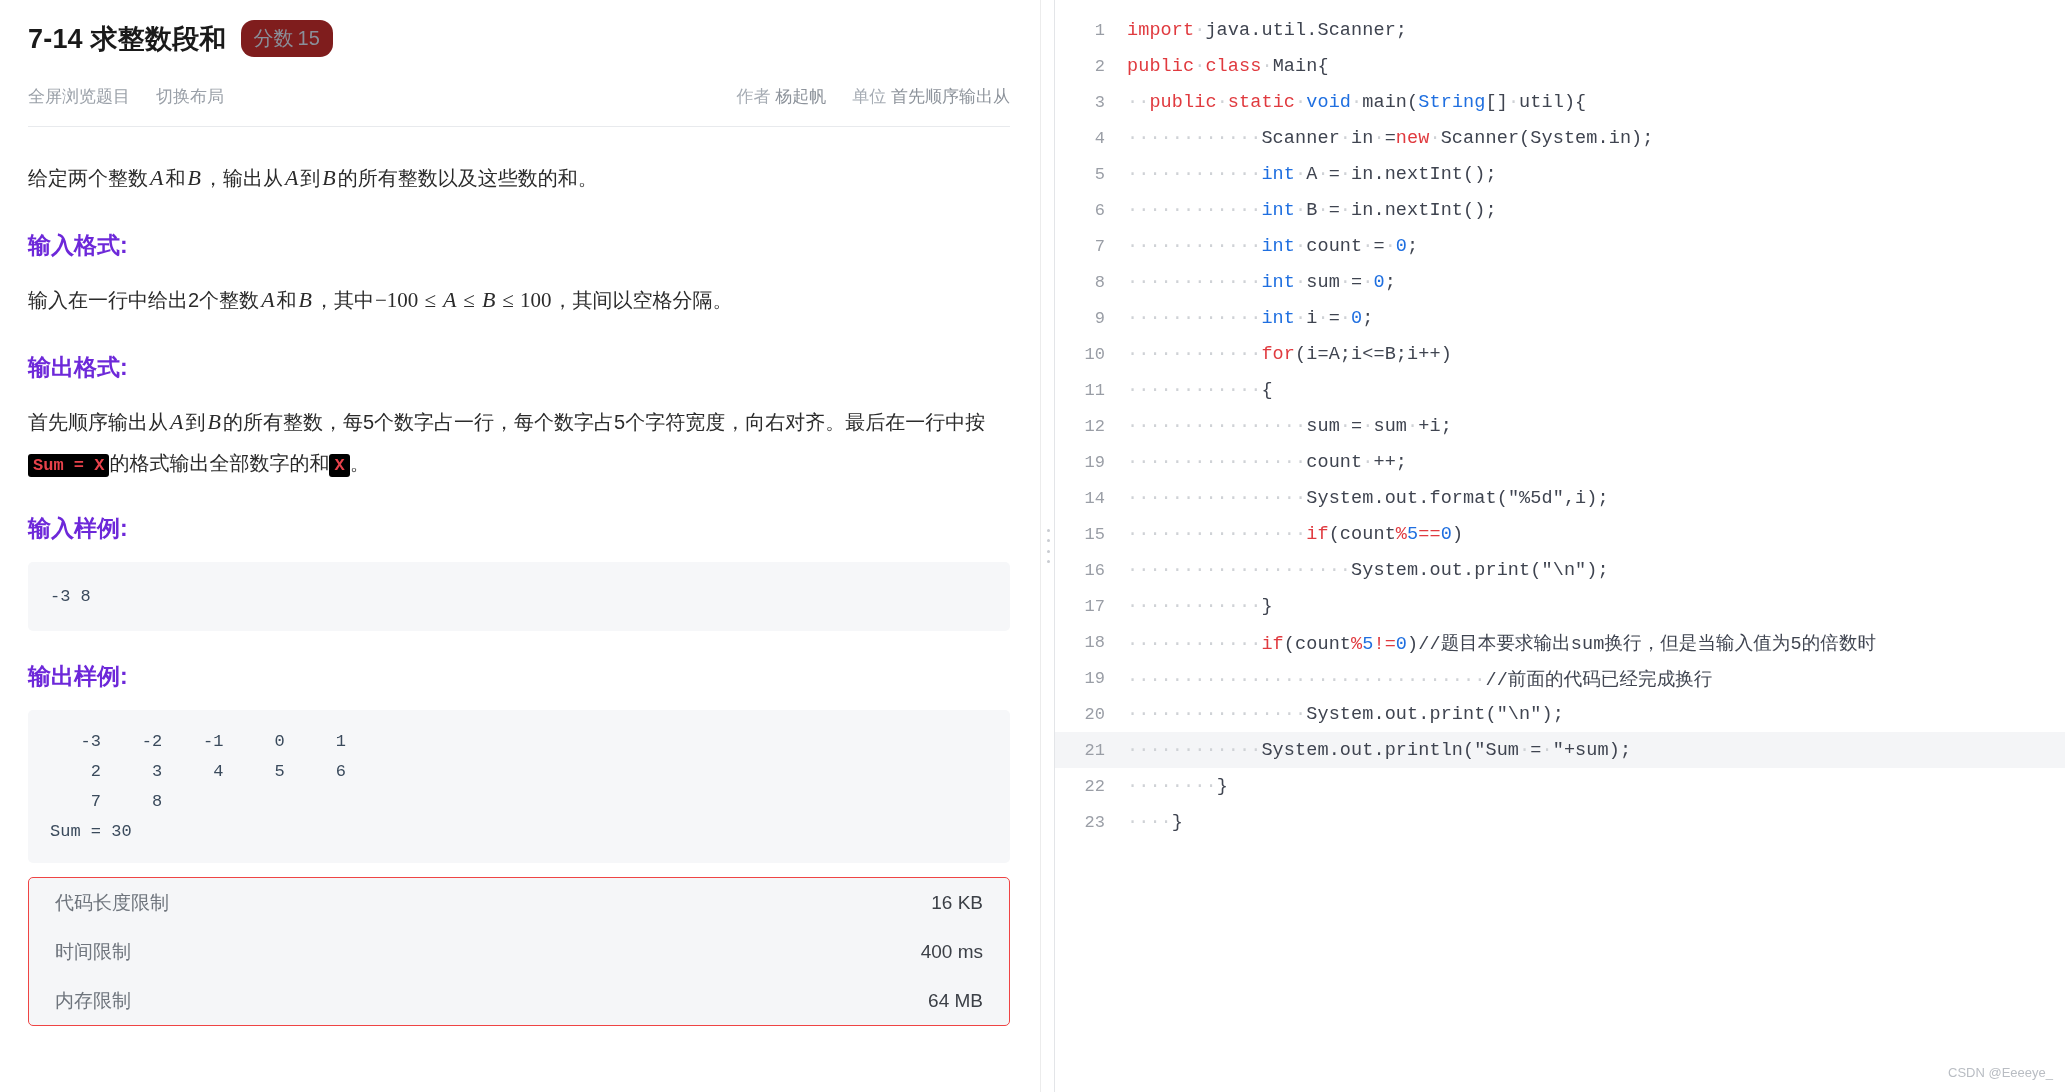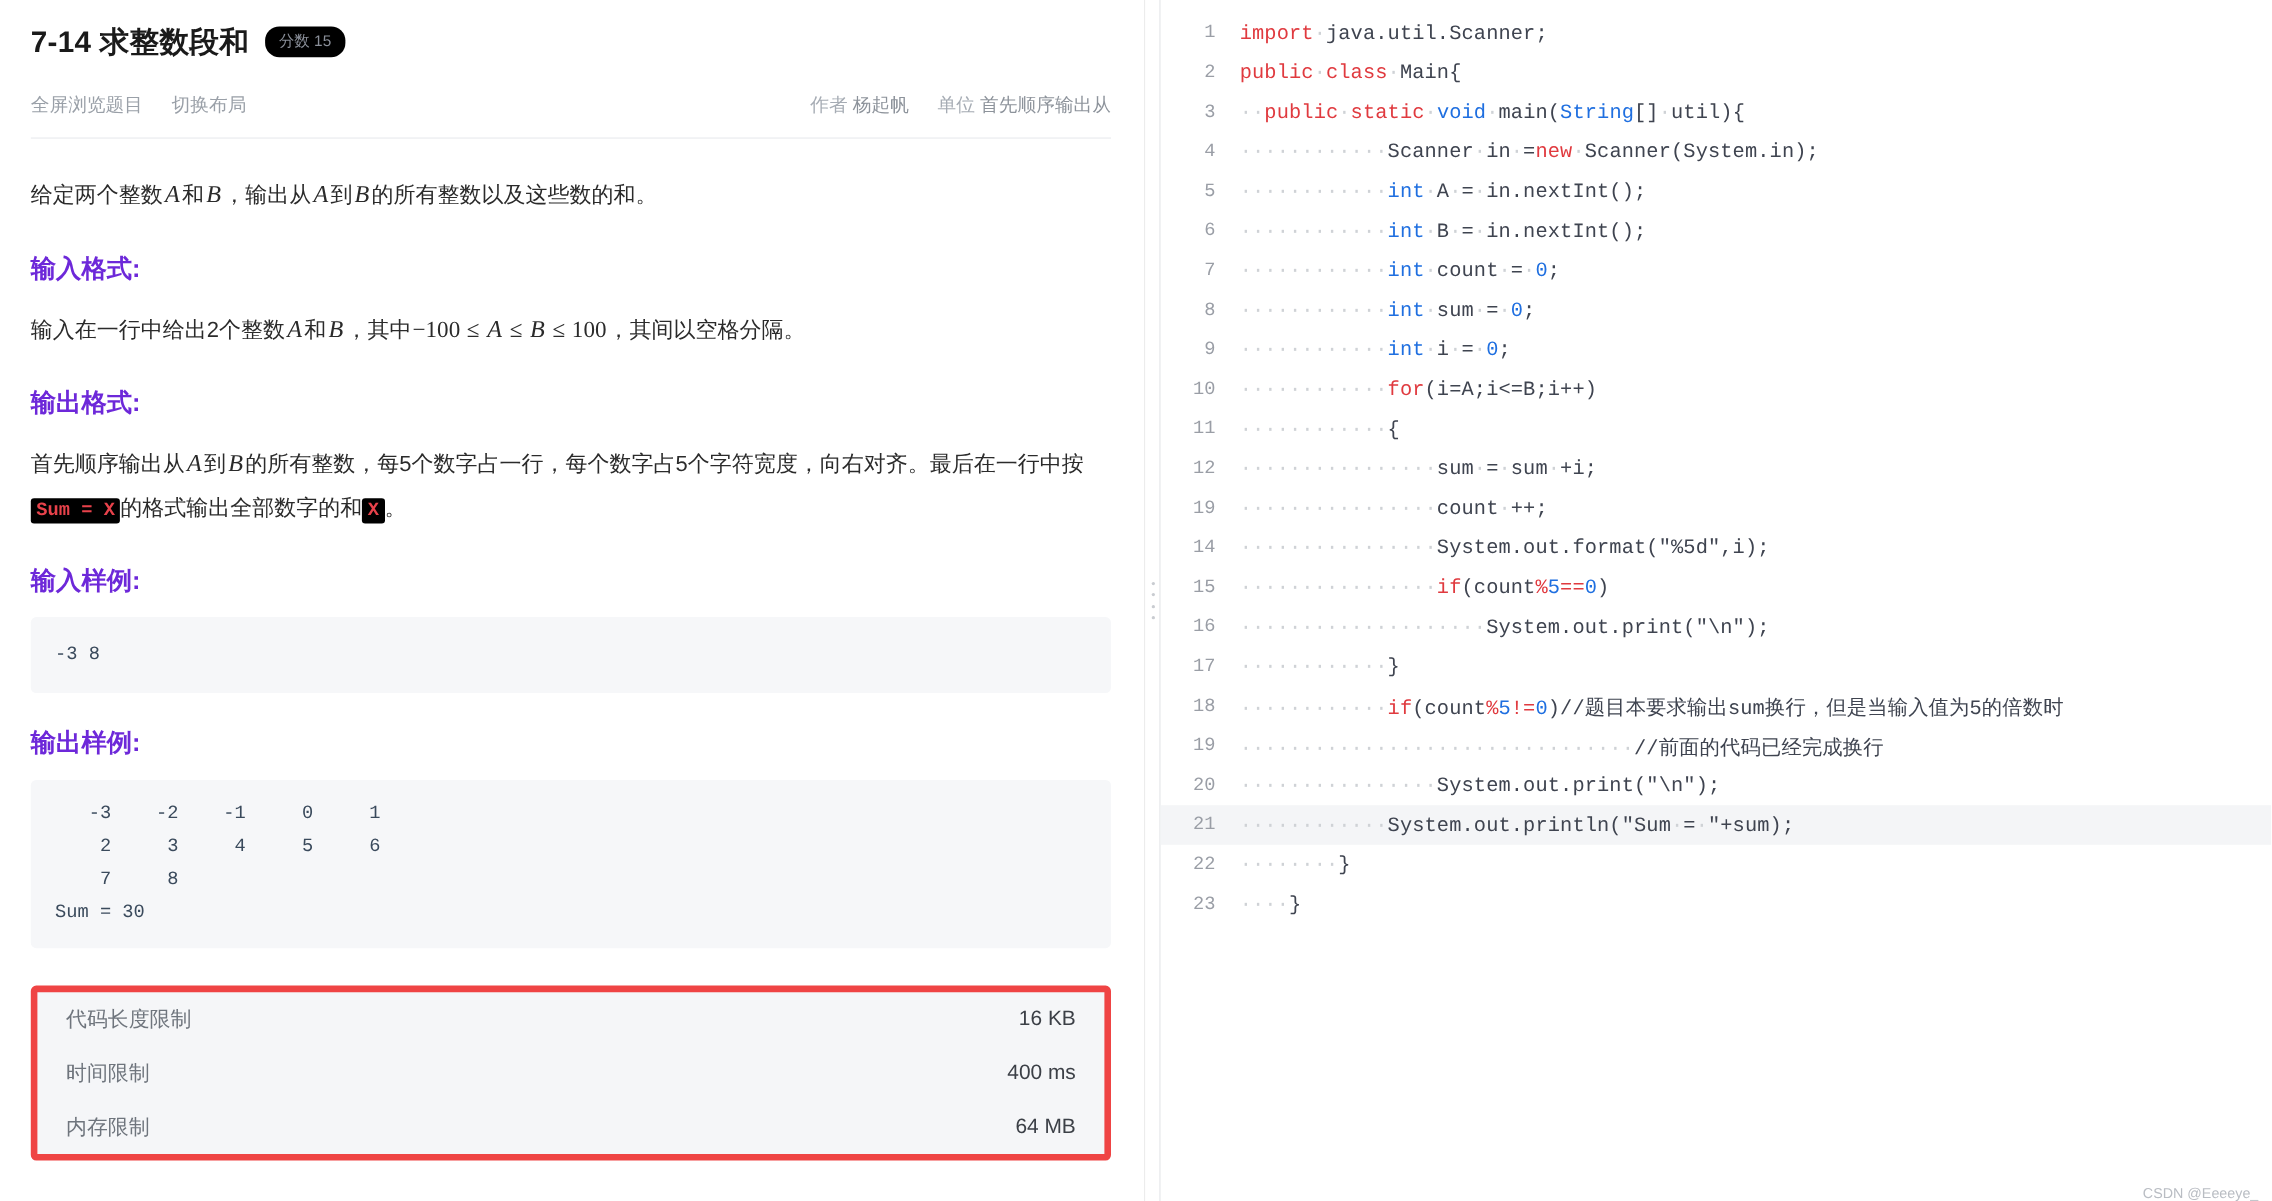--- a/index.html
+++ b/index.html
@@ -19,23 +19,23 @@
     overflow: hidden;
   }
   .left-inner { padding: 12px 30px 0 28px; }
 
   .title-row { display: flex; align-items: center; gap: 14px; padding-top: 8px; }
   .prob-title {
     font-size: 27px; font-weight: bold; color: #1a1a1a;
     letter-spacing: .2px;
   }
   .score-badge {
-    background: #000000; color: #8a8f99;
+    background: #7f1d1d; color: #8a8f99;
     border-radius: 13px; padding: 5px 13px;
-    font-size: 14px; white-space: nowrap;
+    font-size: 20px; white-space: nowrap;
   }
   .score-badge .num { color: #8a8f99; margin-left: 4px; }
 
   .meta-row {
     display: flex; align-items: center;
     margin-top: 28px; font-size: 17px; color: #9aa0a8;
   }
   .meta-left { display: flex; gap: 26px; }
   .meta-left span { cursor: pointer; }
   .meta-right { margin-left: auto; display: flex; gap: 26px; color: #a6acb4; align-items: center; }
@@ -75,23 +75,23 @@
     border-radius: 5px;
     padding: 17px 22px;
     font-family: "Liberation Mono", "DejaVu Sans Mono", monospace;
     font-size: 17px; color: #3a4a5c; line-height: 1.75;
     white-space: pre; overflow: hidden;
     margin-bottom: 6px;
   }
   pre.sample.one { padding: 20px 22px; }
 
   .limits {
-    margin-top: 34px;
+    margin-top: 14px;
     background: #f5f6f8;
-    border: 6px solid #ef4444;
+    border: 1px solid #ef4444;
     border-radius: 5px;
     width: 982px;
   }
   .lim-row {
     display: flex; align-items: center;
     padding: 0 26px; height: 49px;
     font-size: 19px;
   }
   .lim-row .lbl { color: #6f757d; }
   .lim-row .val { margin-left: auto; color: #3c4047; }
@@ -133,21 +133,21 @@
   }
   .ctext { white-space: pre; color: #3f4450; letter-spacing: .1px; }
   .kw  { color: #e03a3f; }
   .ty  { color: #1f6fe0; }
   .num { color: #1f6fe0; }
   .str { color: #3f4450; }
   .cmt { color: #3f4450; }
   .ws  { color: #cfd2d6; }
 
   .watermark {
-    position: absolute; right: 12px; bottom: 0;
+    position: absolute; right: 12px; bottom: 12px;
     font-size: 13px; color: #b9bdc3;
     font-family: "Liberation Sans", sans-serif;
   }
 </style>
 </head>
 <body>
 
 <div class="app">
 
   <div class="left-pane">

